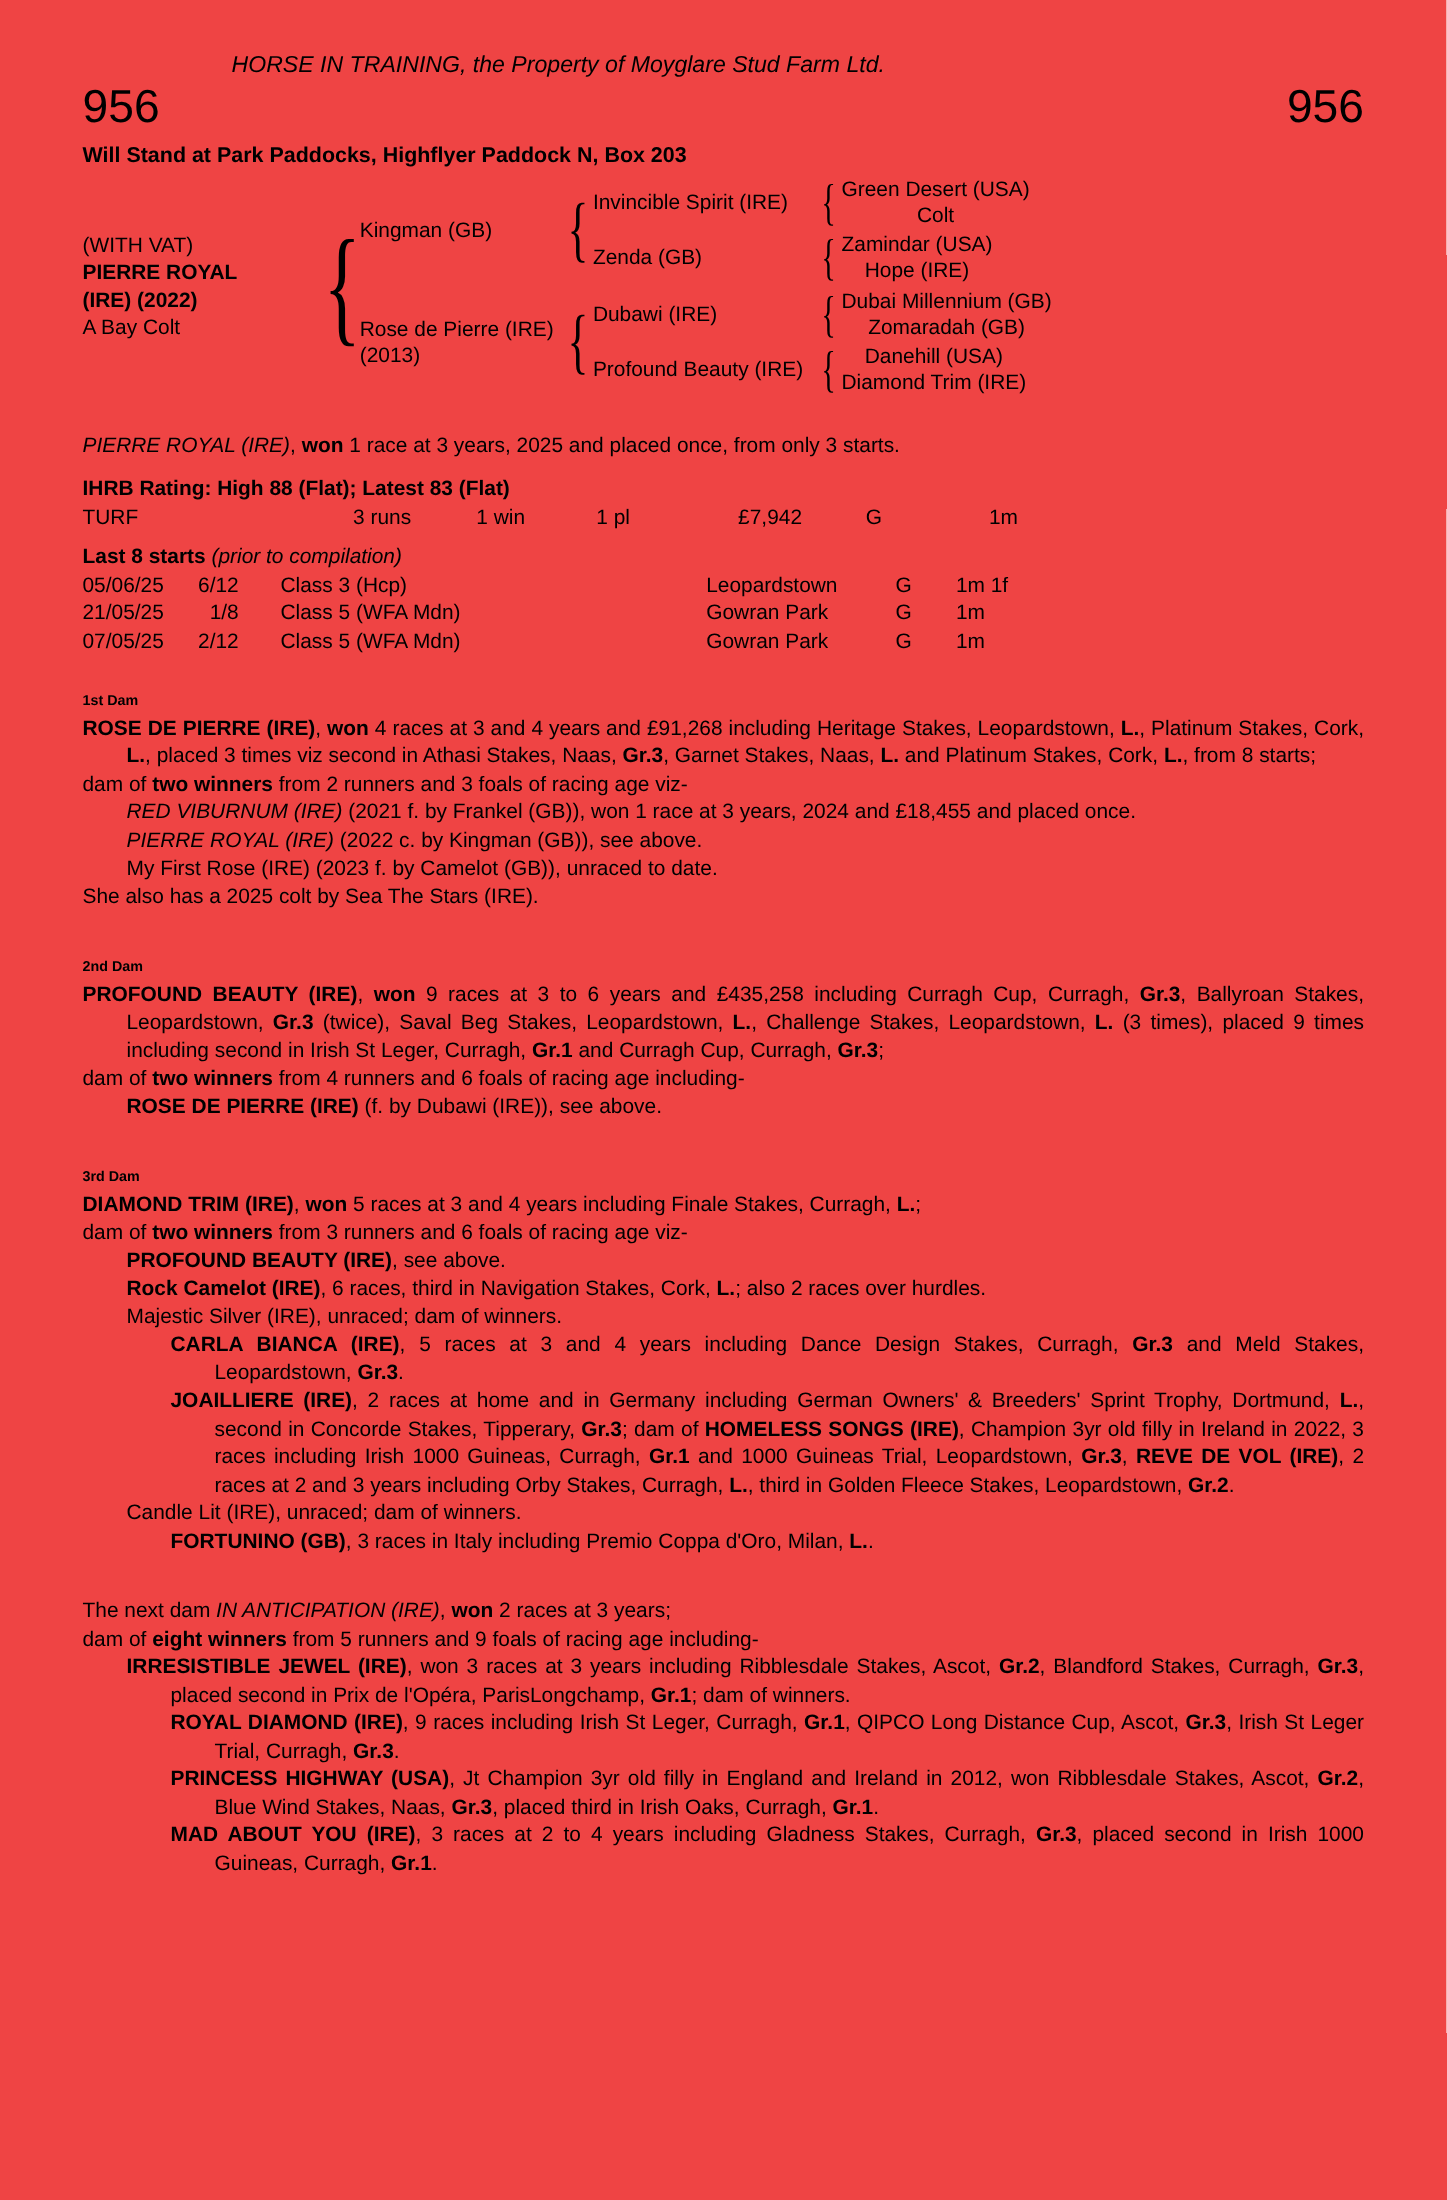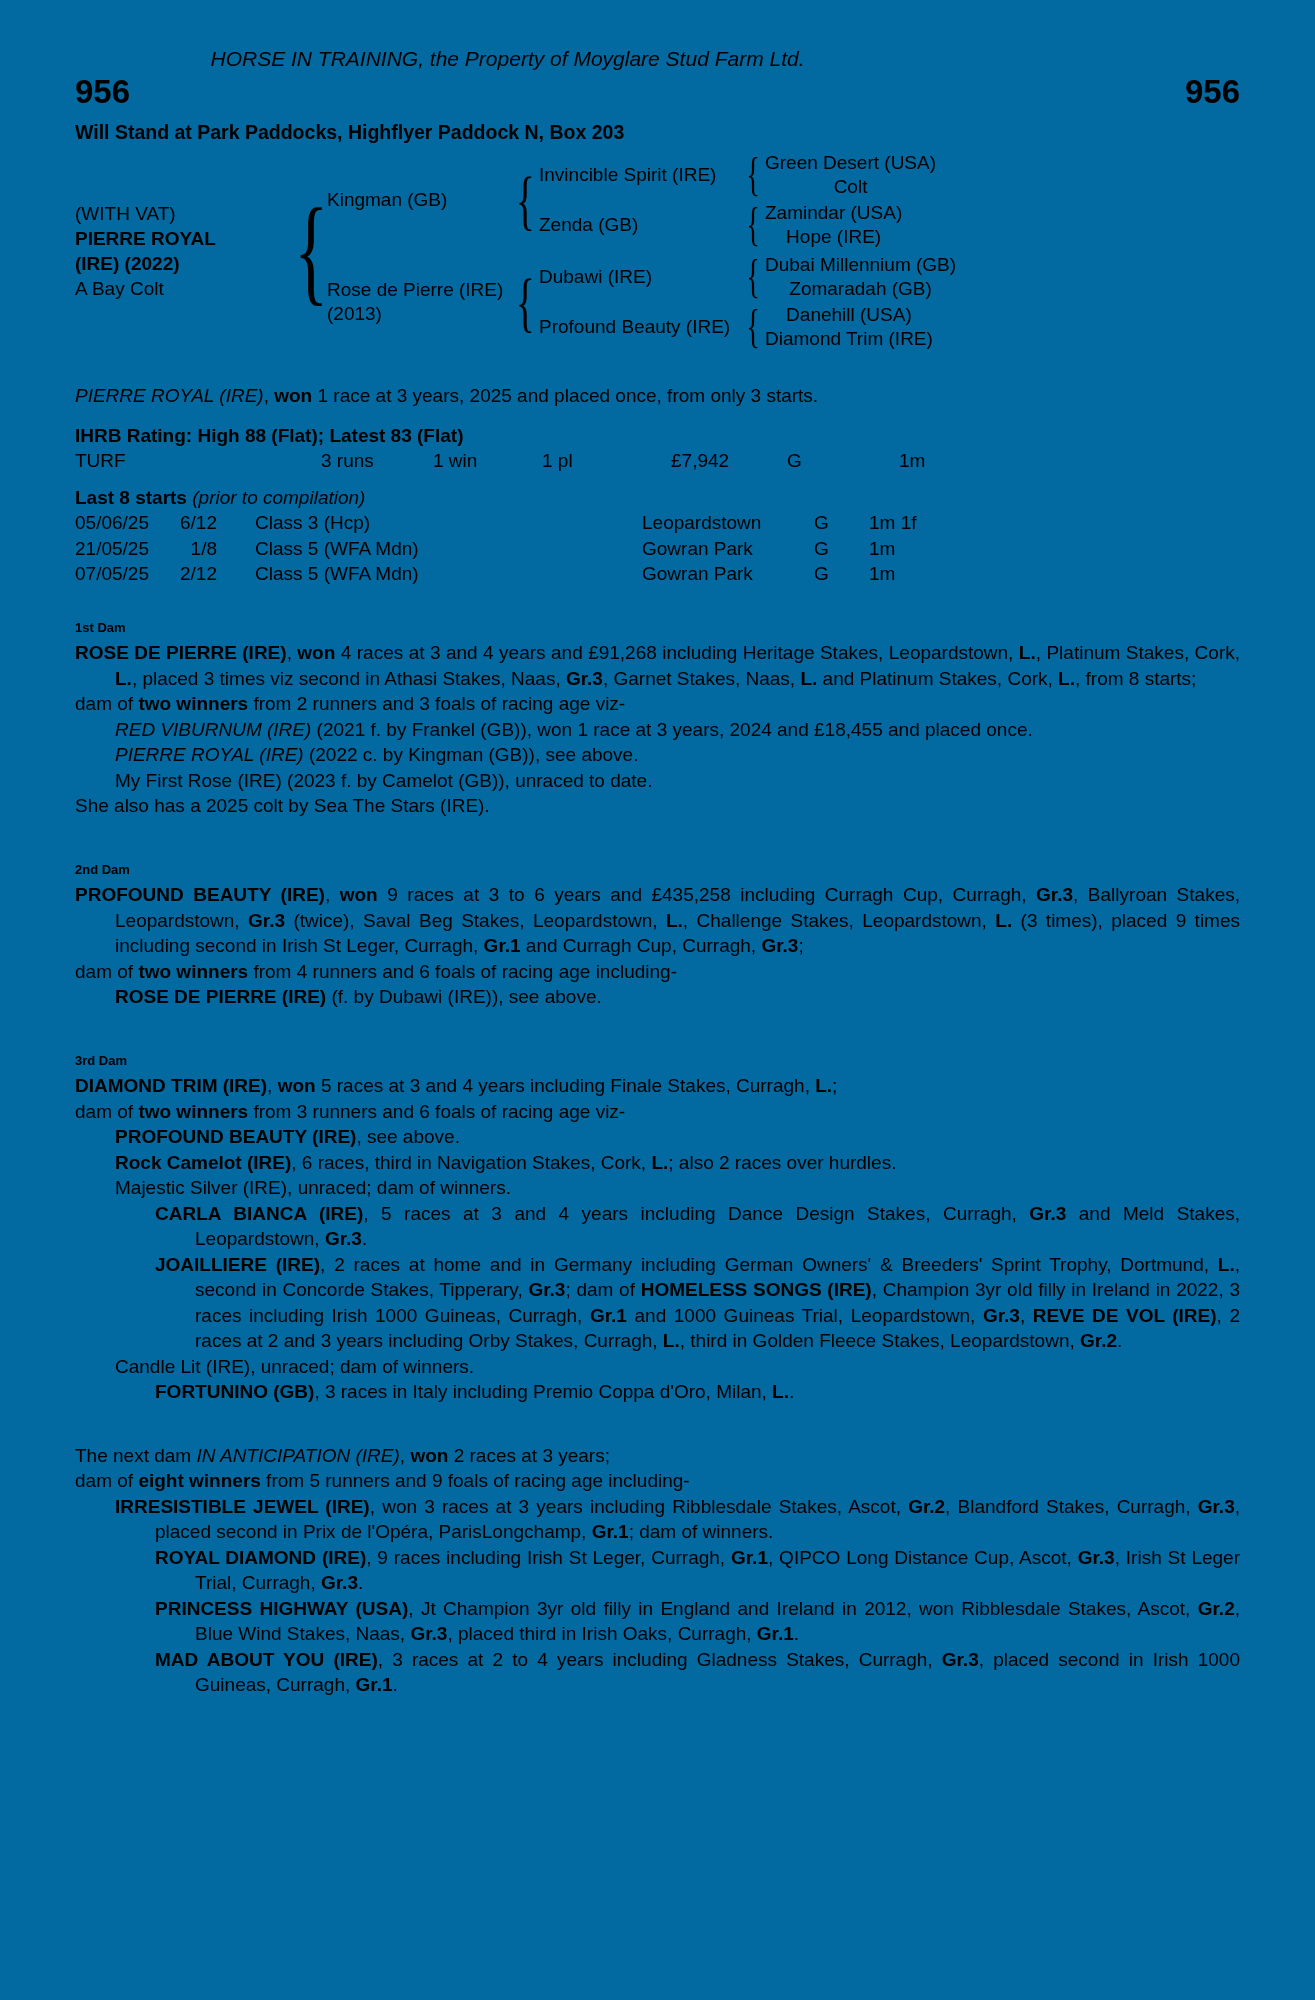--- a/index.html
+++ b/index.html
@@ -4,30 +4,30 @@
 <style>
   * { margin: 0; padding: 0; box-sizing: border-box; }
   html, body { background: #ffffff; }
   .page {
     width: 1315px;
     height: 2000px;
     padding: 46px 75px 0 75px;
     font-family: "Liberation Sans", sans-serif;
     font-size: 19px;
     color: #000;
-    background: #0369a1;
+    background: #ef4444;
     overflow: hidden;
   }
   .fb { font-weight: bold; margin-top: 16px; }
   .fi { font-style: italic; }
 
   
   .title { text-align: center; font-style: italic; font-size: 21px; margin-right: 300px; line-height: 1.2; }
   .lot-row { display: flex; justify-content: space-between; align-items: flex-start;
-             font-size: 33px; font-weight: bold; line-height: 1.05; margin-top: 4px; }
+             font-size: 42px; font-weight: normal; line-height: 1.05; margin-top: 4px; }
   .stand-note { font-weight: bold; font-size: 19.5px; margin-top: 10px; line-height: 1.3; }
 
   
   .pedigree { display: flex; align-items: center; margin-top: 6px; line-height: 24px; }
   .gen1 { width: 212px; flex-shrink: 0; line-height: 25px; }
   .horse-name, .horse-suffix { font-weight: bold; }
   .brace { font-family: "Liberation Serif", serif; flex-shrink: 0;
            transform: scaleX(0.6); transform-origin: center; text-align: center;
            font-weight: 400; color: #000; }
   .brace-lg { font-size: 118px; line-height: 0.8; width: 36px; margin-right: 4px; }

